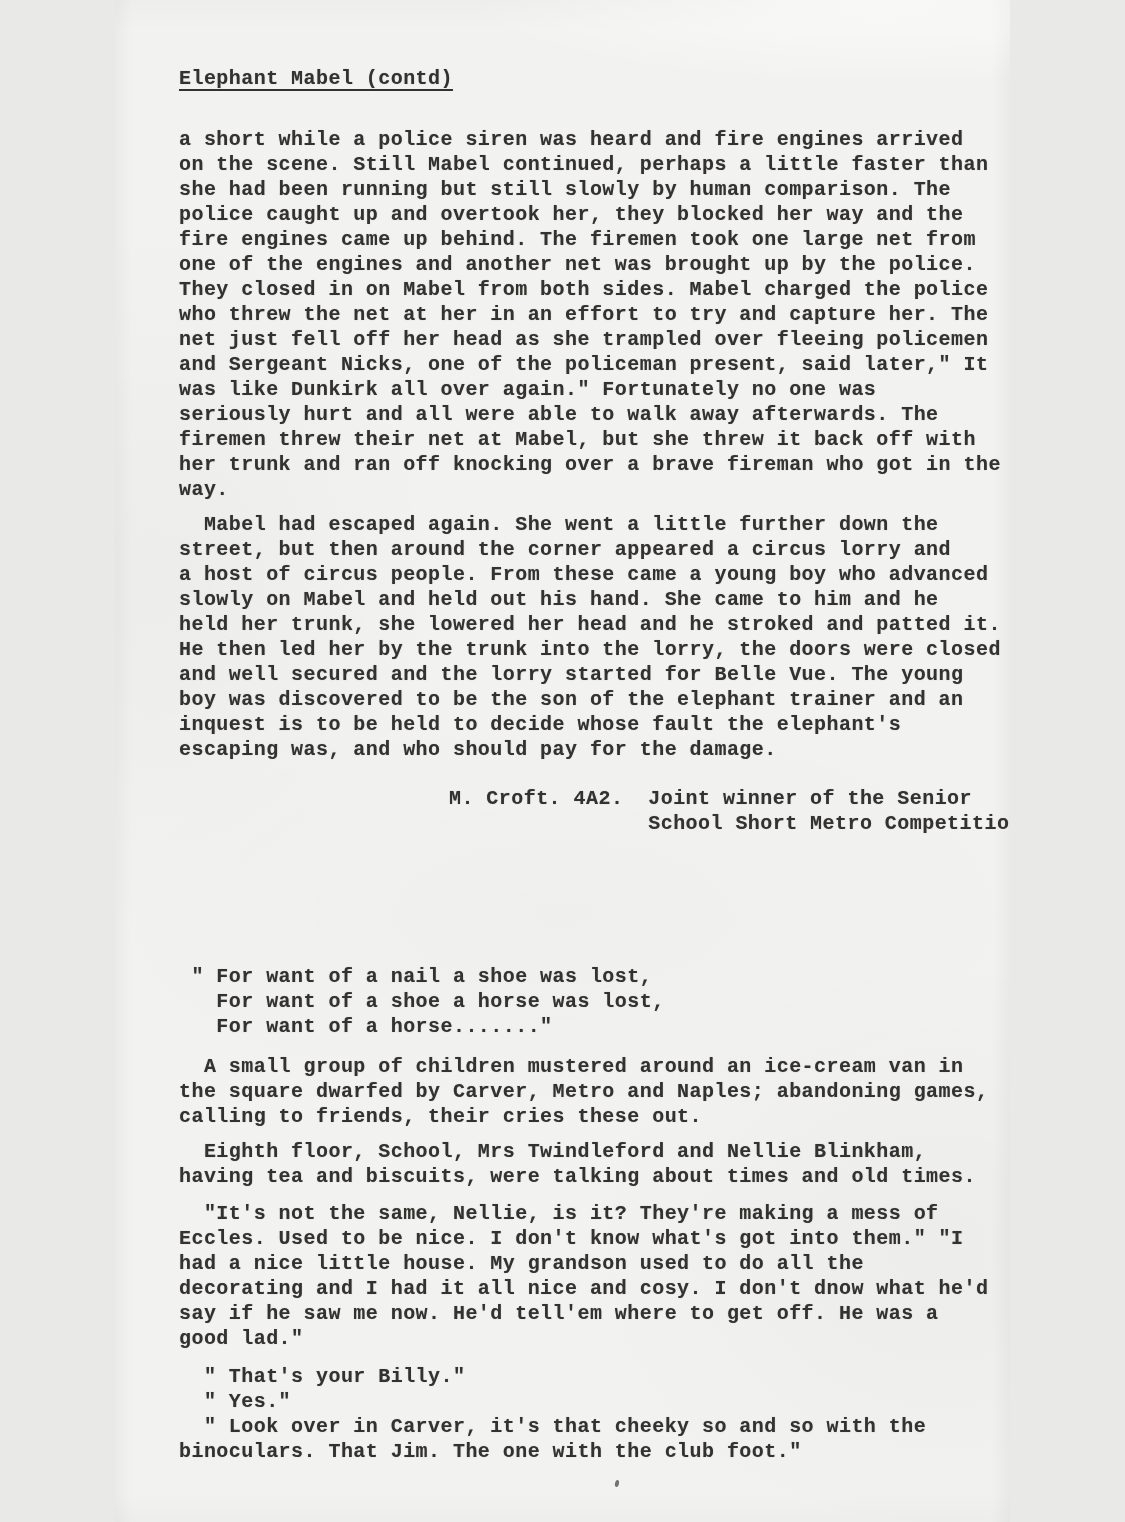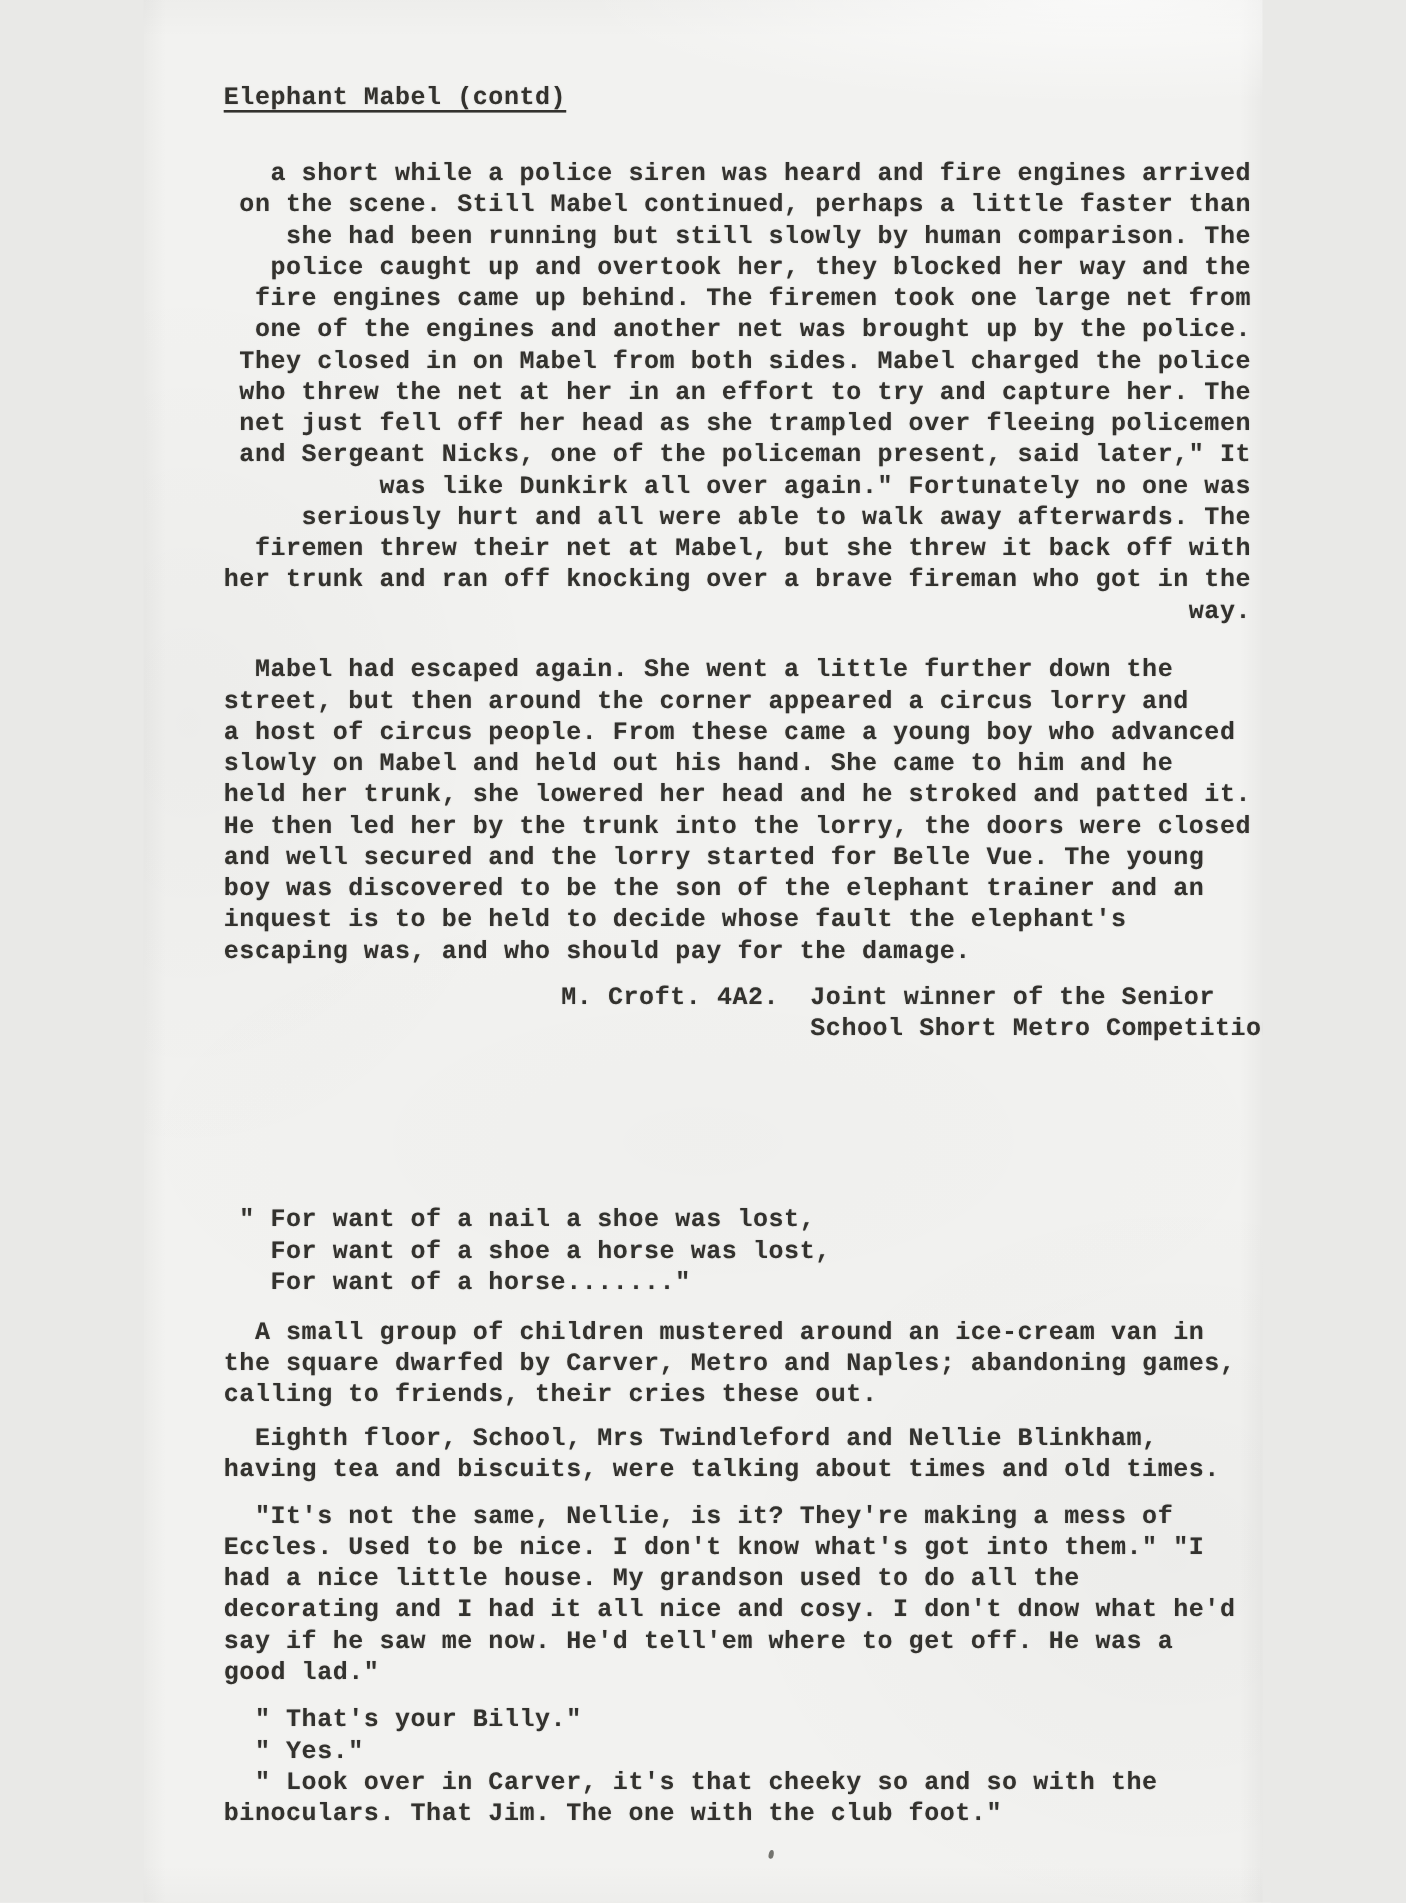--- a/index.html
+++ b/index.html
@@ -66,37 +66,37 @@
     border-radius: 50%;
   }
 </style>
 </head>
 <body>
 
 <div class="page">
 
   <div class="block underlined" style="top:66px;">Elephant Mabel (contd)</div>
 
-  <div class="block" style="top:127px;text-align:right;">a short while a police siren was heard and fire engines arrived
+  <div class="block" style="top:127px;">a short while a police siren was heard and fire engines arrived
 on the scene. Still Mabel continued, perhaps a little faster than
 she had been running but still slowly by human comparison. The
 police caught up and overtook her, they blocked her way and the
 fire engines came up behind. The firemen took one large net from
 one of the engines and another net was brought up by the police.
 They closed in on Mabel from both sides. Mabel charged the police
 who threw the net at her in an effort to try and capture her. The
 net just fell off her head as she trampled over fleeing policemen
 and Sergeant Nicks, one of the policeman present, said later," It
 was like Dunkirk all over again." Fortunately no one was
 seriously hurt and all were able to walk away afterwards. The
 firemen threw their net at Mabel, but she threw it back off with
 her trunk and ran off knocking over a brave fireman who got in the
 way.</div>
 
-  <div class="block" style="top:524px;">  Mabel had escaped again. She went a little further down the
+  <div class="block" style="top:512px;">  Mabel had escaped again. She went a little further down the
 street, but then around the corner appeared a circus lorry and
 a host of circus people. From these came a young boy who advanced
 slowly on Mabel and held out his hand. She came to him and he
 held her trunk, she lowered her head and he stroked and patted it.
 He then led her by the trunk into the lorry, the doors were closed
 and well secured and the lorry started for Belle Vue. The young
 boy was discovered to be the son of the elephant trainer and an
 inquest is to be held to decide whose fault the elephant's
 escaping was, and who should pay for the damage.</div>
 

